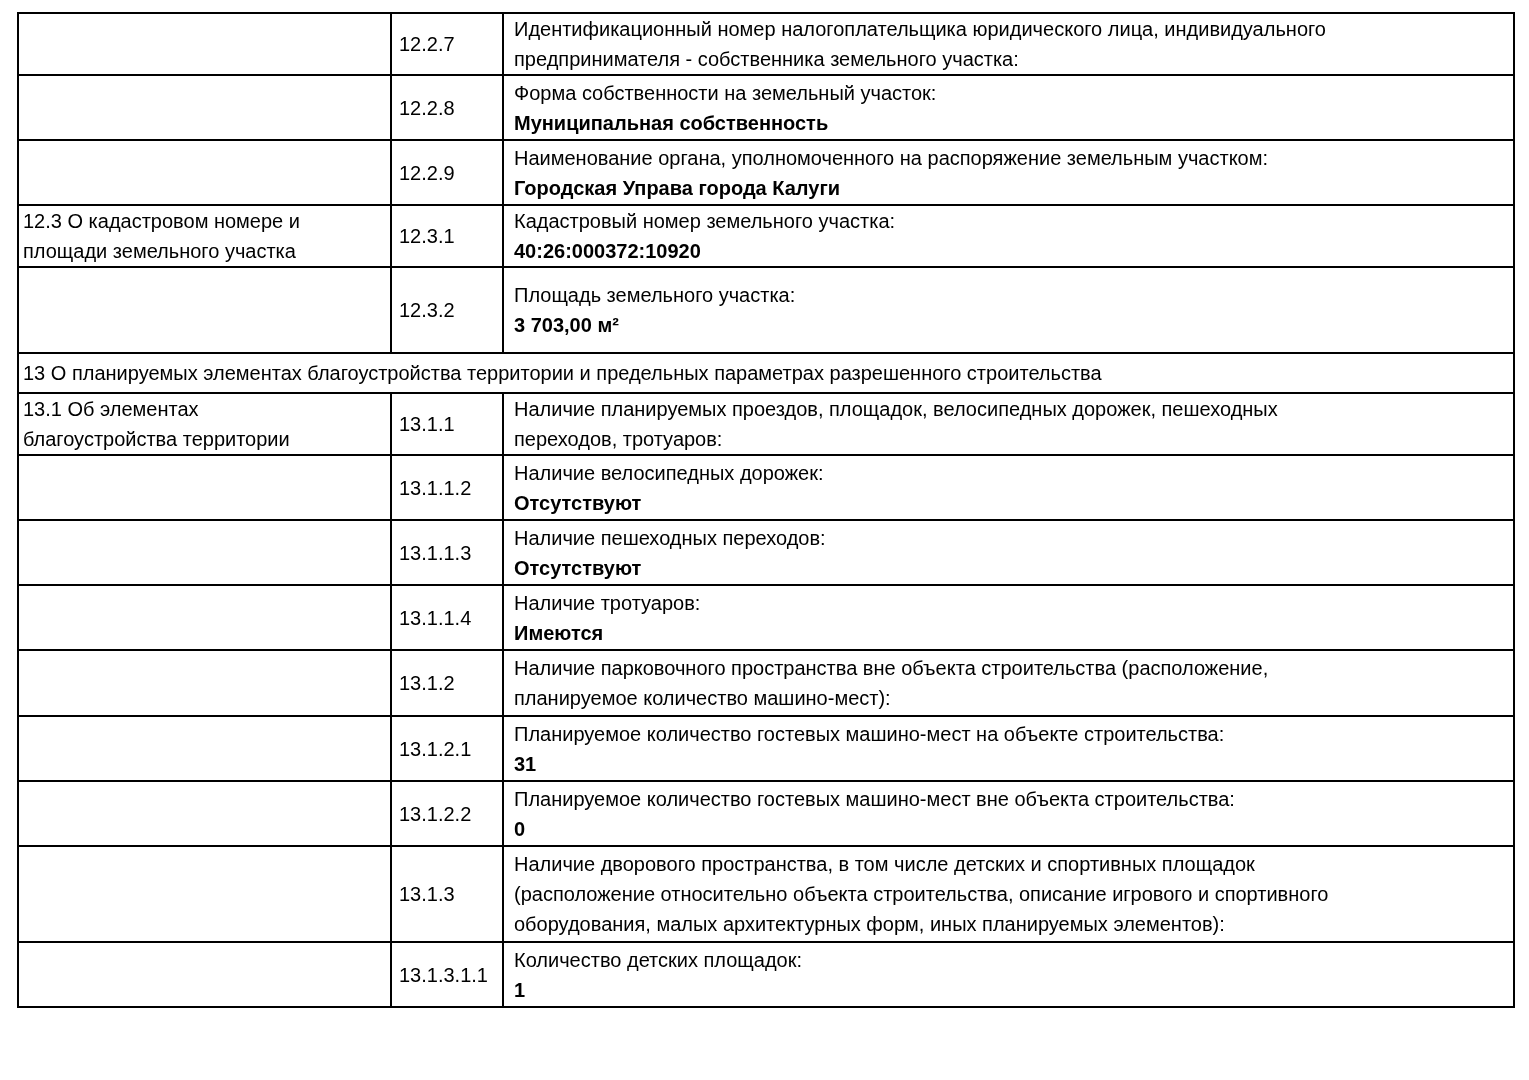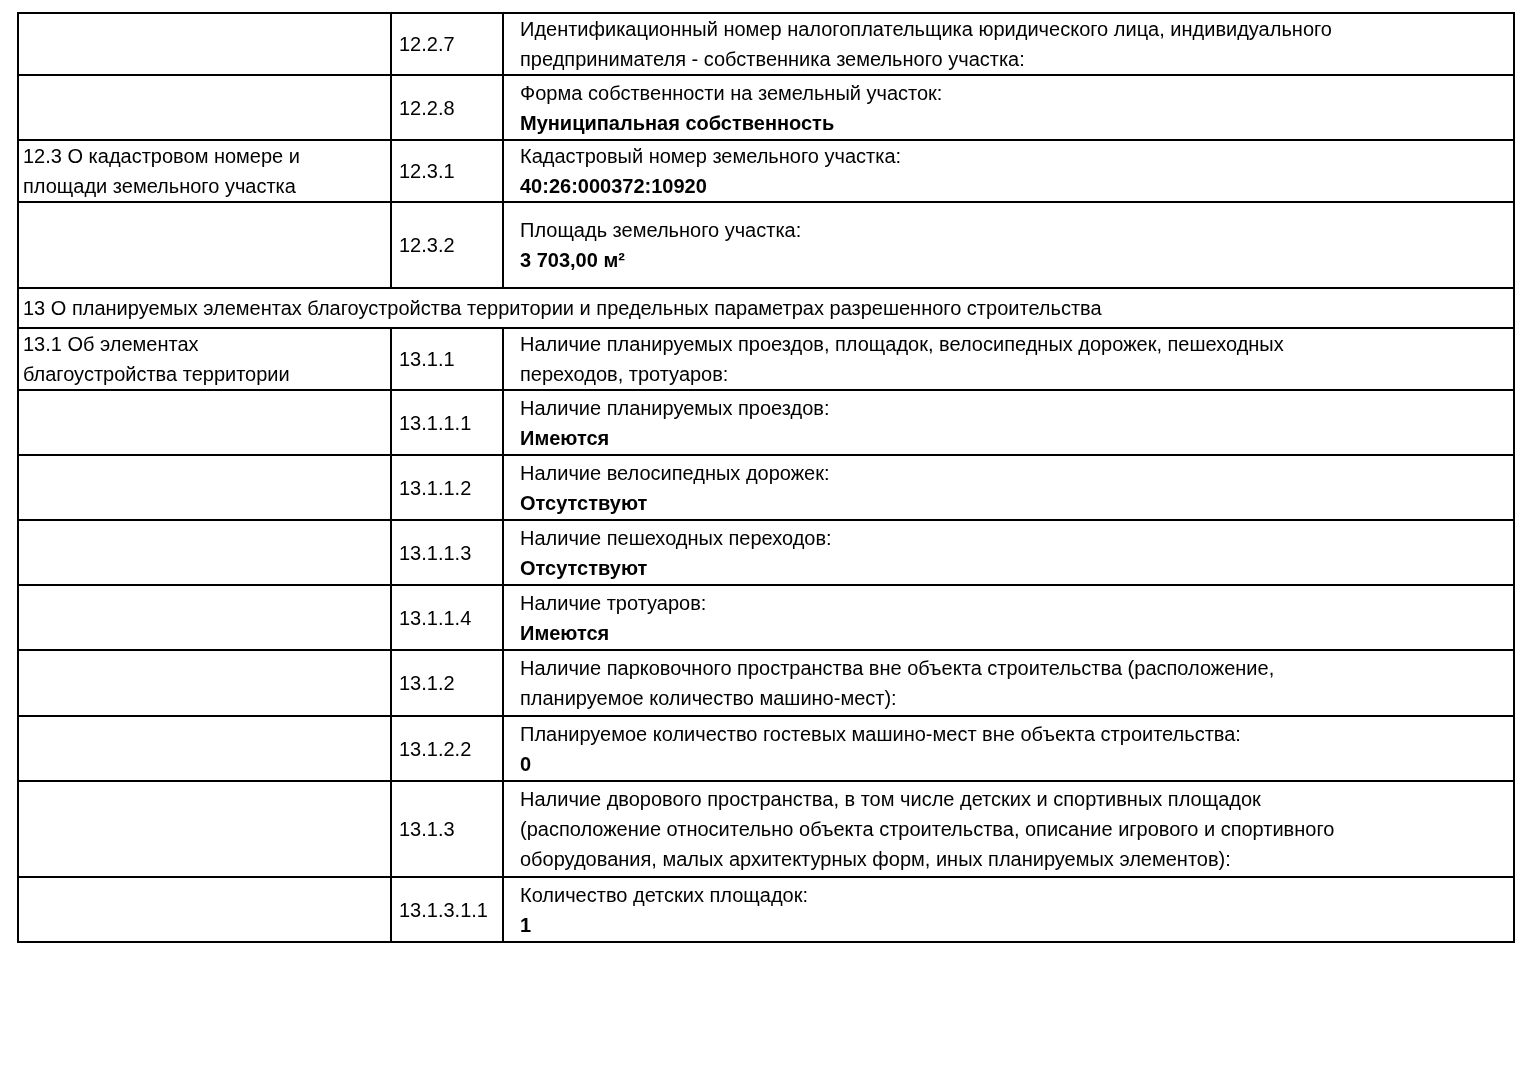--- a/index.html
+++ b/index.html
@@ -31,21 +31,21 @@
   td {
     border: 2px solid #000000;
     padding: 0 4px;
     vertical-align: middle;
     overflow: hidden;
   }
   td.num {
     padding-left: 7px;
   }
   td.content {
-    padding-left: 16px;
+    padding-left: 10px;
     margin-top: 21px;
   }
   td.span-header {
     padding-left: 4px;
   }
   .section-label, .field-label, .field-value, .span-header-text {
     white-space: pre-line;
   }
   .field-value {
     font-weight: 700;
@@ -91,20 +91,32 @@
           </td>
         <td class="num">
             <div>12.2.8</div>
           </td>
         <td class="content">
           <div class="field-label">Форма собственности на земельный участок:</div>
           <div class="field-value">Муниципальная собственность</div>
         </td>
       </tr>
 
+      <tr class="h65">
+        <td class="section">
+            <div class="section-label"></div>
+          </td>
+        <td class="num">
+            <div>12.2.9</div>
+          </td>
+        <td class="content">
+          <div class="field-label">Наименование органа, уполномоченного на распоряжение земельным участком:</div>
+          <div class="field-value">Городская Управа города Калуги</div>
+        </td>
+      </tr>
 
       <tr class="h61">
         <td class="section">
             <div class="section-label">12.3 О кадастровом номере и
 площади земельного участка</div>
           </td>
         <td class="num">
             <div>12.3.1</div>
           </td>
         <td class="content">
@@ -140,32 +152,20 @@
         <td class="num">
             <div>13.1.1</div>
           </td>
         <td class="content">
           <div class="field-label">Наличие планируемых проездов, площадок, велосипедных дорожек, пешеходных
 переходов, тротуаров:</div>
           <div class="field-value"></div>
         </td>
       </tr>
 
-      <tr class="h65">
-        <td class="section">
-            <div class="section-label"></div>
-          </td>
-        <td class="num">
-            <div>13.1.1.1</div>
-          </td>
-        <td class="content">
-          <div class="field-label">Наличие планируемых проездов:</div>
-          <div class="field-value">Имеются</div>
-        </td>
-      </tr>
 
       <tr class="h65">
         <td class="section">
             <div class="section-label"></div>
           </td>
         <td class="num">
             <div>13.1.1.2</div>
           </td>
         <td class="content">
           <div class="field-label">Наличие велосипедных дорожек:</div>
@@ -206,20 +206,32 @@
         <td class="num">
             <div>13.1.2</div>
           </td>
         <td class="content">
           <div class="field-label">Наличие парковочного пространства вне объекта строительства (расположение,
 планируемое количество машино-мест):</div>
           <div class="field-value"></div>
         </td>
       </tr>
 
+      <tr class="h65">
+        <td class="section">
+            <div class="section-label"></div>
+          </td>
+        <td class="num">
+            <div>13.1.2.1</div>
+          </td>
+        <td class="content">
+          <div class="field-label">Планируемое количество гостевых машино-мест на объекте строительства:</div>
+          <div class="field-value">31</div>
+        </td>
+      </tr>
 
       <tr class="h65">
         <td class="section">
             <div class="section-label"></div>
           </td>
         <td class="num">
             <div>13.1.2.2</div>
           </td>
         <td class="content">
           <div class="field-label">Планируемое количество гостевых машино-мест вне объекта строительства:</div>

